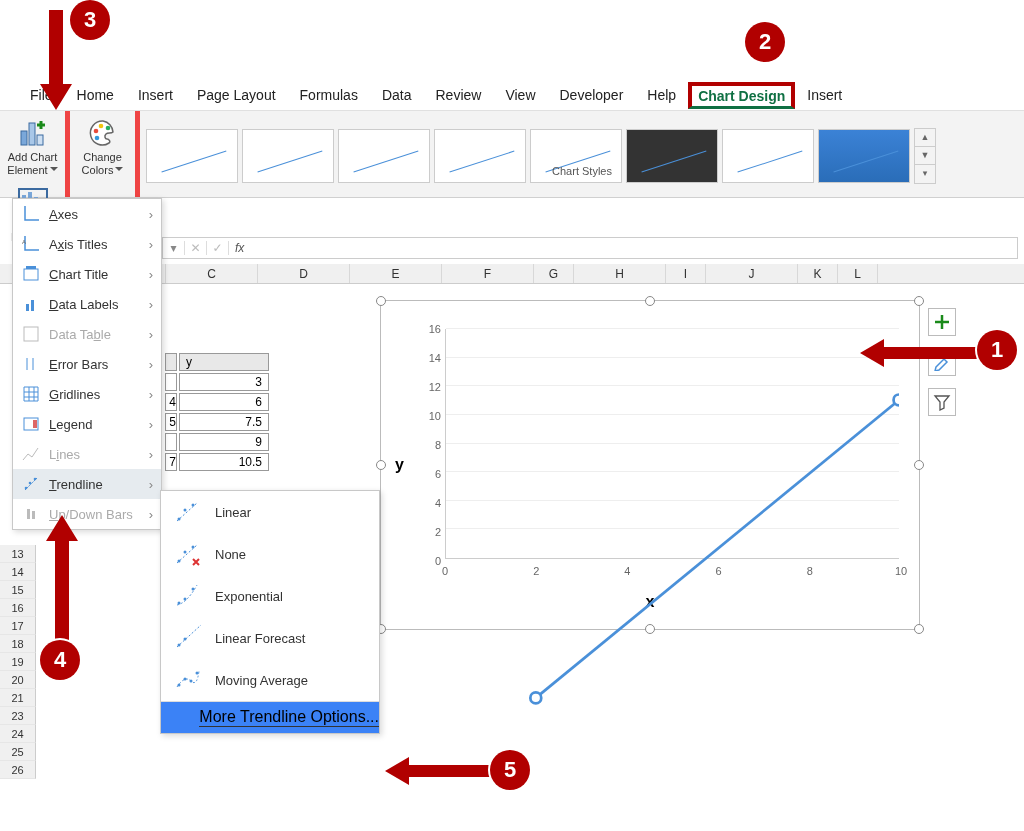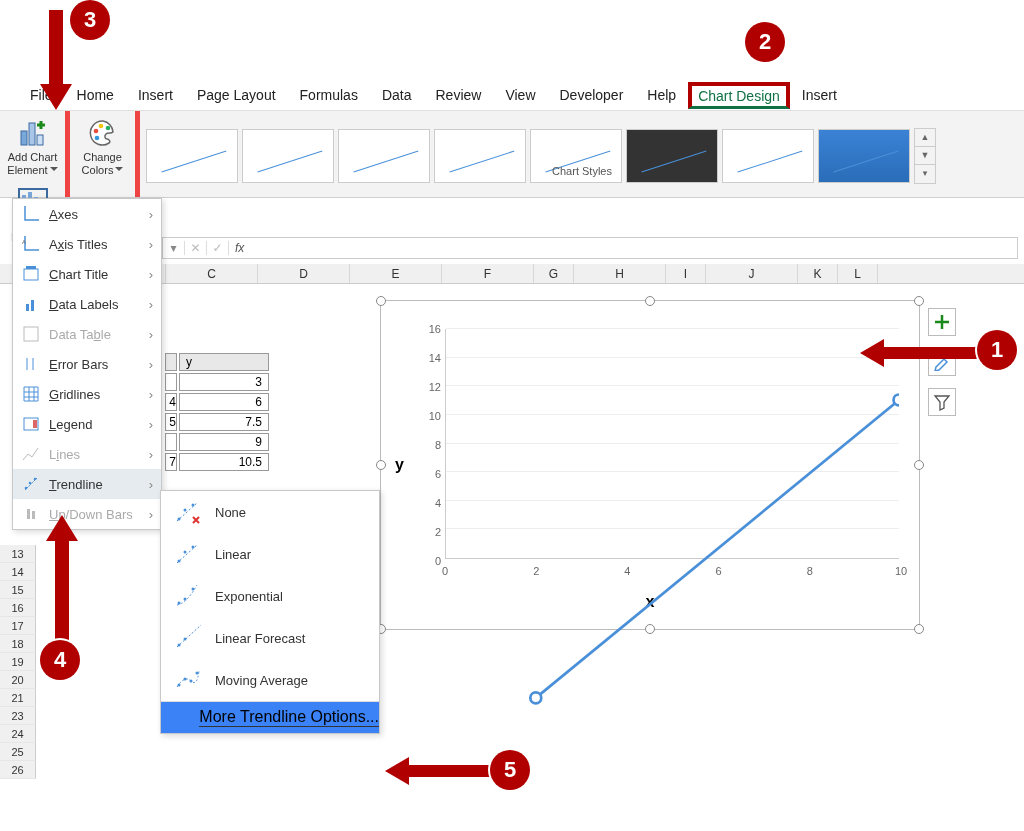--- a/index.html
+++ b/index.html
@@ -1,21 +1,21 @@
 <!DOCTYPE html>
 <html><head>
 <meta charset="utf-8">
 <style>
   * { box-sizing: border-box; margin: 0; padding: 0; font-family: "Segoe UI", Arial, sans-serif; }
   body { width: 1024px; height: 831px; background: #fff; position: relative; overflow: hidden; font-size: 12px; }
 
   
   .tabbar { position: absolute; top: 80px; left: 0; right: 0; height: 30px; display: flex; align-items: center; padding-left: 18px; gap: 0; }
   .tabbar .tab { padding: 6px 12px; font-size: 14px; color: #222; cursor: default; }
-  .tabbar .tab.active { color: #0f7043; font-weight: 400; }
+  .tabbar .tab.active { color: #0f7043; font-weight: 700; }
   .tabbar .tab.active.under { border-bottom: 3px solid #0f7043; }
   .tab-hl { border: 4px solid #b10000; padding: 2px 6px !important; }
 
   
   .ribbon { position: absolute; top: 110px; left: 0; right: 0; height: 88px; background: #f3f3f3; border-top: 1px solid #e0e0e0; border-bottom: 1px solid #d0d0d0; display: flex; }
   .rib-group { border-right: 5px solid #ef4444; height: 100%; display: flex; flex-direction: column; }
   .rib-btn { width: 65px; display: flex; flex-direction: column; align-items: center; justify-content: flex-start; padding-top: 4px; font-size: 11px; text-align: center; color: #333; }
   .rib-btn .ico { width: 32px; height: 32px; margin: 2px auto 2px; }
   .rib-btn .lbl { line-height: 1.2; }
   .caret::after { content: ""; display:inline-block; border: 4px solid transparent; border-top-color:#555; margin-left:2px; vertical-align:middle;}
@@ -403,32 +403,32 @@
     </div>
 </div>
 
 <div class="menu2">
   <div class="mi">
       <svg class="mico" viewBox="0 0 30 30">
         <circle cx="6" cy="22" r="1.5" fill="#4a90d9"></circle>
         <circle cx="12" cy="13" r="1.5" fill="#4a90d9"></circle>
         <circle cx="20" cy="8" r="1.5" fill="#4a90d9"></circle>
         <line x1="4" y1="24" x2="24" y2="6" stroke="#4a90d9" stroke-dasharray="2 2"></line>
-        <path d="M20 20l6 6M26 20l-6 6" stroke="#d33" stroke-width="2"></path>
-      </svg>
-      <span>None</span>
+      </svg>
+      <span>Linear</span>
     </div>
   <div class="mi">
       <svg class="mico" viewBox="0 0 30 30">
         <circle cx="6" cy="22" r="1.5" fill="#4a90d9"></circle>
         <circle cx="12" cy="13" r="1.5" fill="#4a90d9"></circle>
         <circle cx="20" cy="8" r="1.5" fill="#4a90d9"></circle>
         <line x1="4" y1="24" x2="24" y2="6" stroke="#4a90d9" stroke-dasharray="2 2"></line>
-      </svg>
-      <span>Linear</span>
+        <path d="M20 20l6 6M26 20l-6 6" stroke="#d33" stroke-width="2"></path>
+      </svg>
+      <span>None</span>
     </div>
   <div class="mi">
       <svg class="mico" viewBox="0 0 30 30">
         <circle cx="6" cy="22" r="1.5" fill="#4a90d9"></circle>
         <circle cx="12" cy="18" r="1.5" fill="#4a90d9"></circle>
         <circle cx="20" cy="8" r="1.5" fill="#4a90d9"></circle>
         <path d="M4 24 Q 14 22 24 4" stroke="#4a90d9" fill="none" stroke-dasharray="2 2"></path>
       </svg>
       <span>Exponential</span>
     </div>

